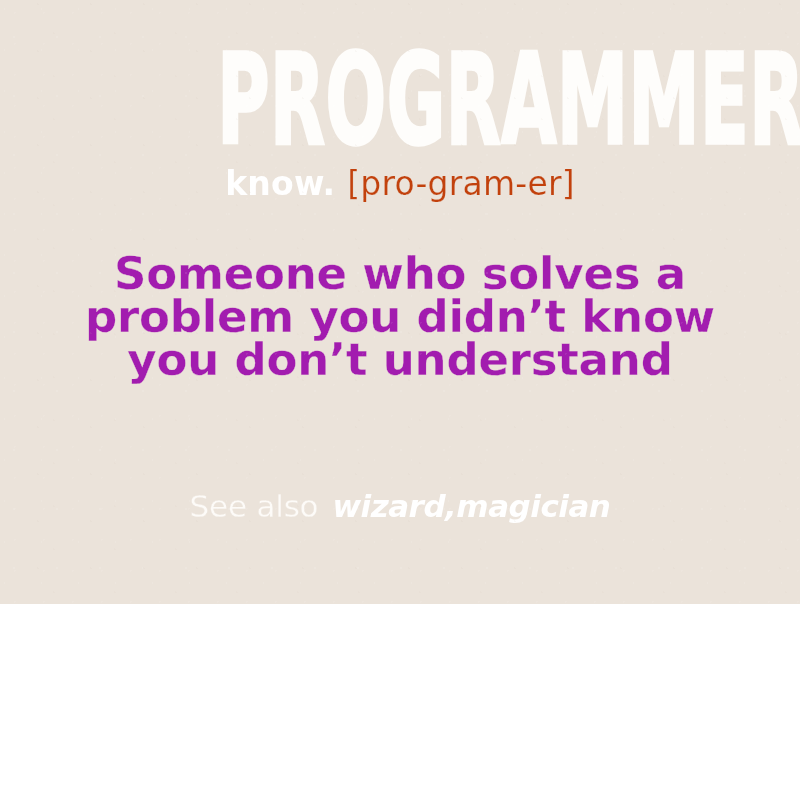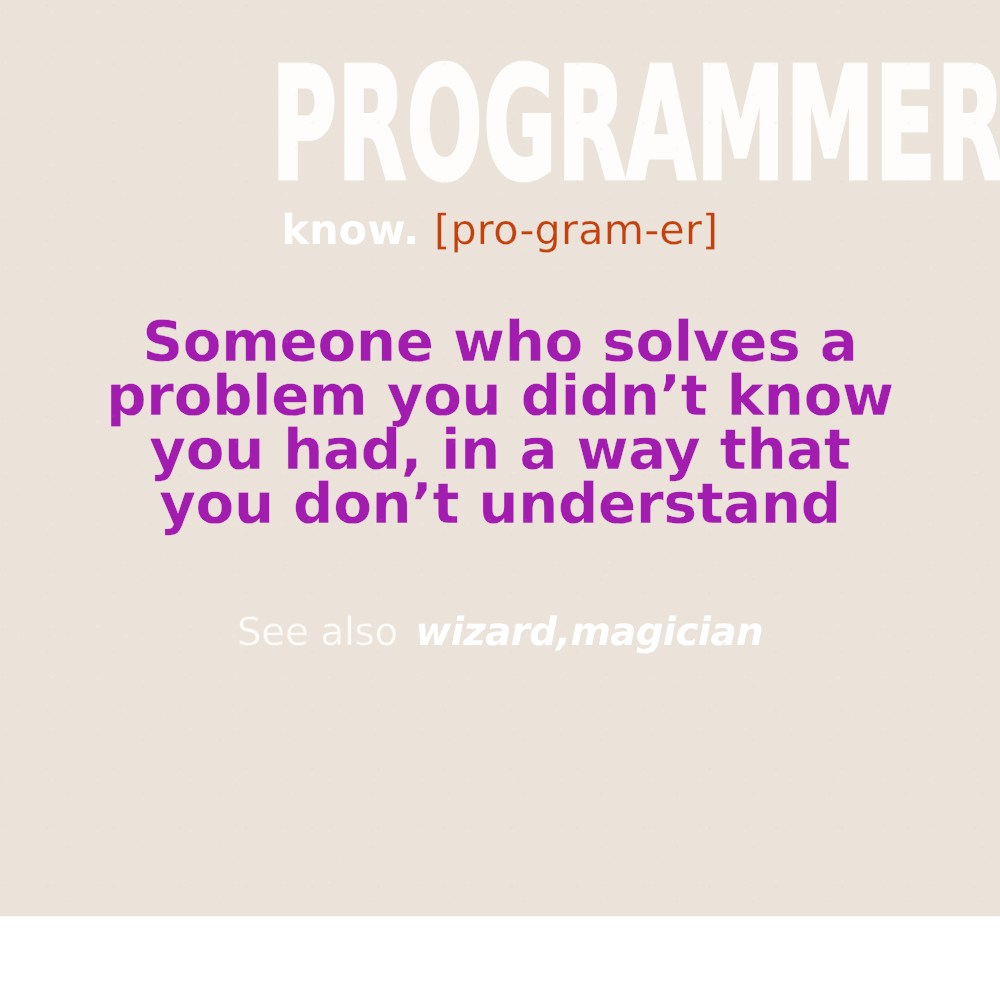--- a/index.html
+++ b/index.html
@@ -10,21 +10,21 @@
   body {
     width: 800px;
     height: 800px;
     overflow: hidden;
     font-family: "Liberation Sans", sans-serif;
   }
 
   #poster {
     position: relative;
     width: 800px;
-    height: 733px;
+    height: 604px;
     background: #EBE3DA;
     overflow: hidden;
   }
 
   
   #poster::after {
     content: "";
     position: absolute;
     inset: 0;
     pointer-events: none;
@@ -132,21 +132,20 @@
     <span class="grunge"></span>
   </div>
 
   <div class="stack" id="subtitle-block">
     <span class="pos">know.</span><span style="display:inline-block;width:12px"></span><span class="pron">[pro-gram-er]</span>
   </div>
 
   <div class="stack" id="definition-block">
     <span class="dline">Someone who solves a</span>
     <span class="dline">problem you didn’t know</span>
-    <span class="dline">you had, in a way that</span>
     <span class="dline">you don’t understand</span>
   </div>
 
   <div class="stack" id="seealso-block">
     <span class="see-lead">See also</span><span style="display:inline-block;width:14px"></span><span class="see-terms">wizard,magician</span>
   </div>
 
 </div>
 
 </body></html>

